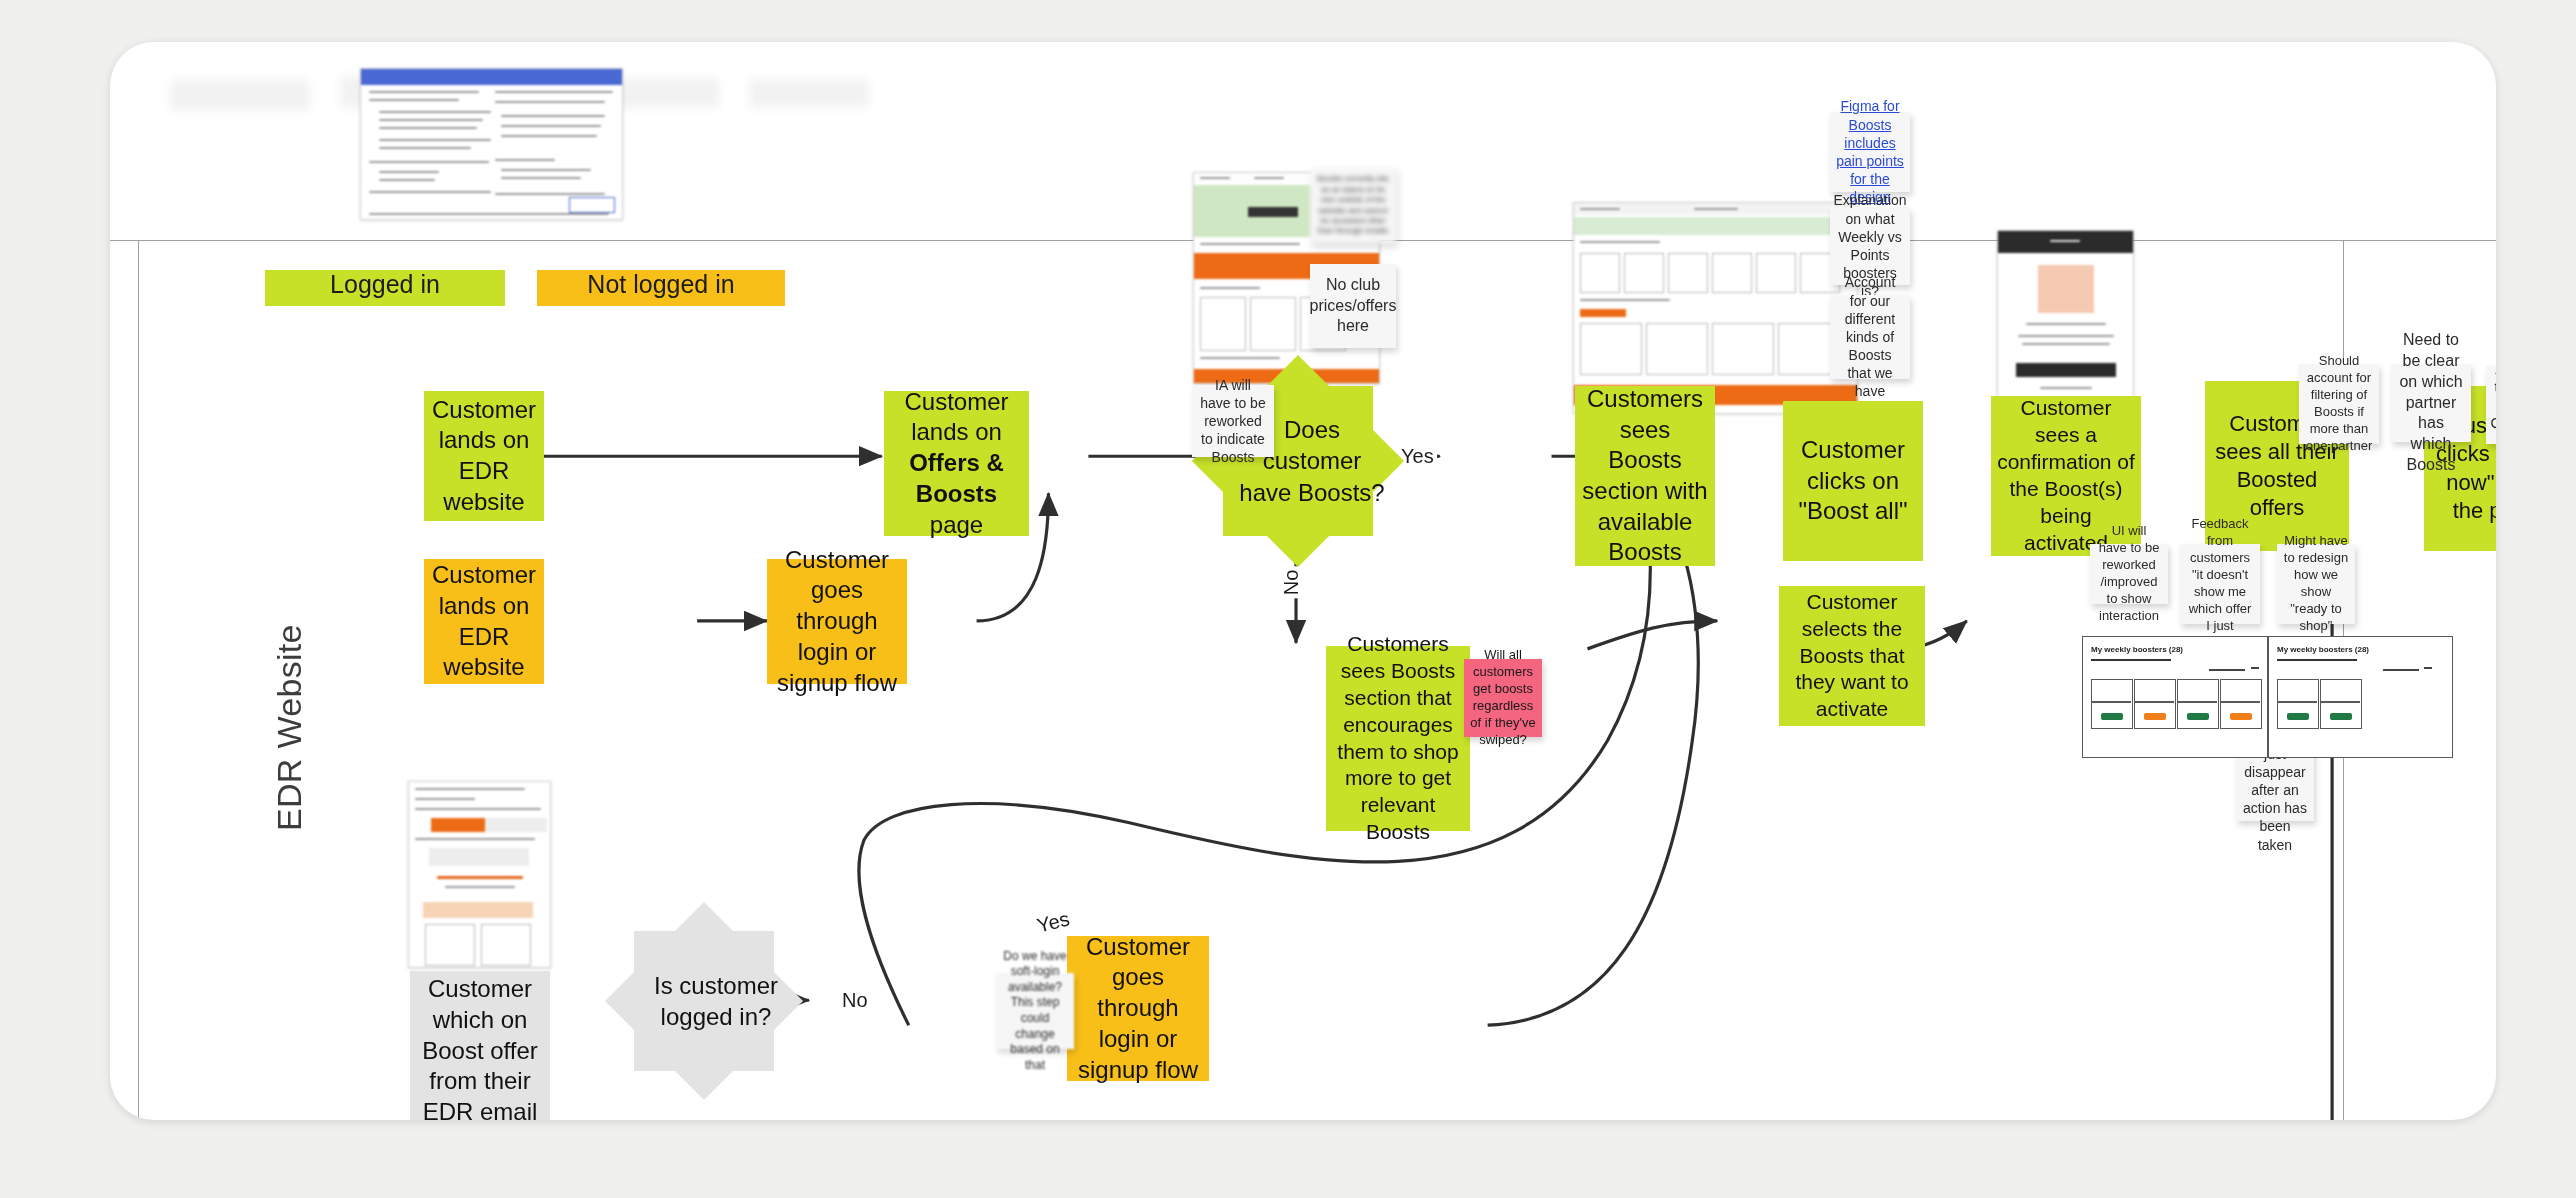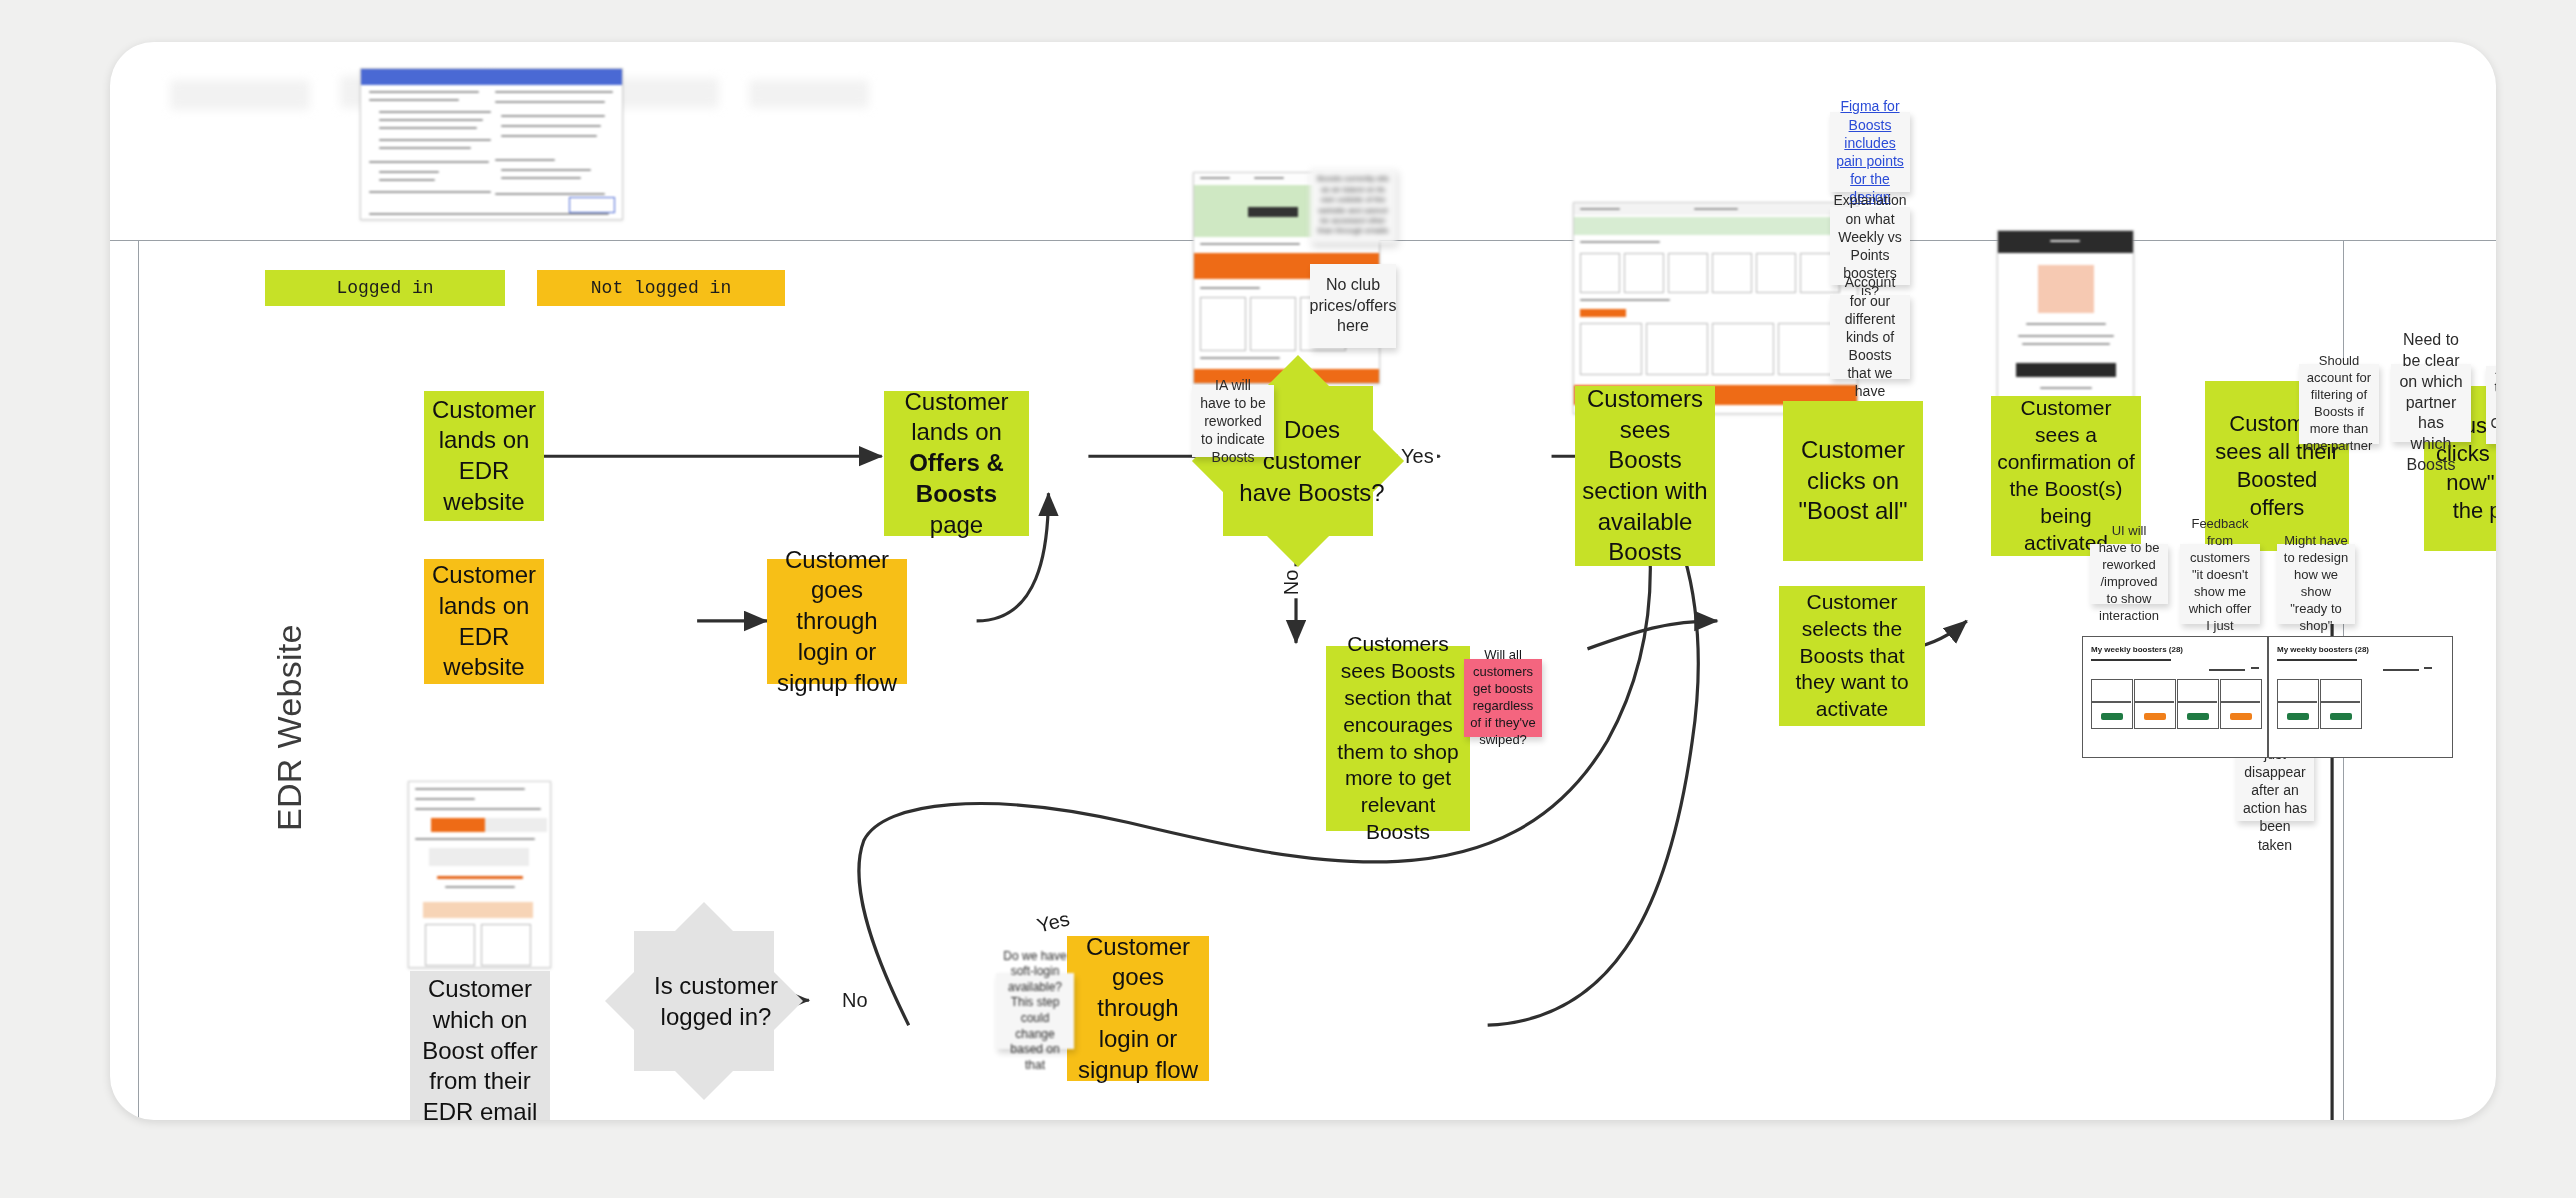--- a/index.html
+++ b/index.html
@@ -11,21 +11,21 @@
   .hline{height:1px;}
   .vline{width:1px;}
 
   .lane-label{position:absolute;transform:rotate(-90deg);transform-origin:0 0;font-size:34px;color:#3c3c3c;white-space:nowrap;letter-spacing:0.3px;}
 
   .node{position:absolute;display:flex;align-items:center;justify-content:center;text-align:center;line-height:1.28;color:#111;box-sizing:border-box;padding:6px;}
   .green{background:#c6e127;}
   .orange{background:#f7bf17;}
   .grey{background:#e3e3e3;}
 
-  .legend{position:absolute;display:flex;align-items:center;justify-content:center;font-size:18px;color:#1c1c1c;font-family:Liberation Mono, monospace;}
+  .legend{position:absolute;display:flex;justify-content:center;font-size:25px;color:#1c1c1c;}
 
   .diamond{position:absolute;text-decoration:underline;}
   .diamond .dshape{position:absolute;left:0;top:0;width:100%;height:100%;transform:rotate(45deg);}
   .diamond.green .dshape{background:#c6e127;}
   .diamond.grey .dshape{background:#e3e3e3;}
   .diamond .dtext{position:absolute;left:0;top:0;width:100%;height:100%;display:flex;align-items:center;justify-content:center;text-align:center;line-height:1.3;color:#111;}
 
   .sticky{position:absolute;background:#f6f6f6;color:#2b2b2b;text-align:center;display:flex;align-items:center;justify-content:center;line-height:1.3;box-shadow:2px 4px 6px rgba(0,0,0,.16);padding:5px 6px;box-sizing:border-box;}
   .sticky.pink{background:#f4657f;color:#17181a;}
   .sticky.link{color:#2a4bd7;text-decoration:underline;}

